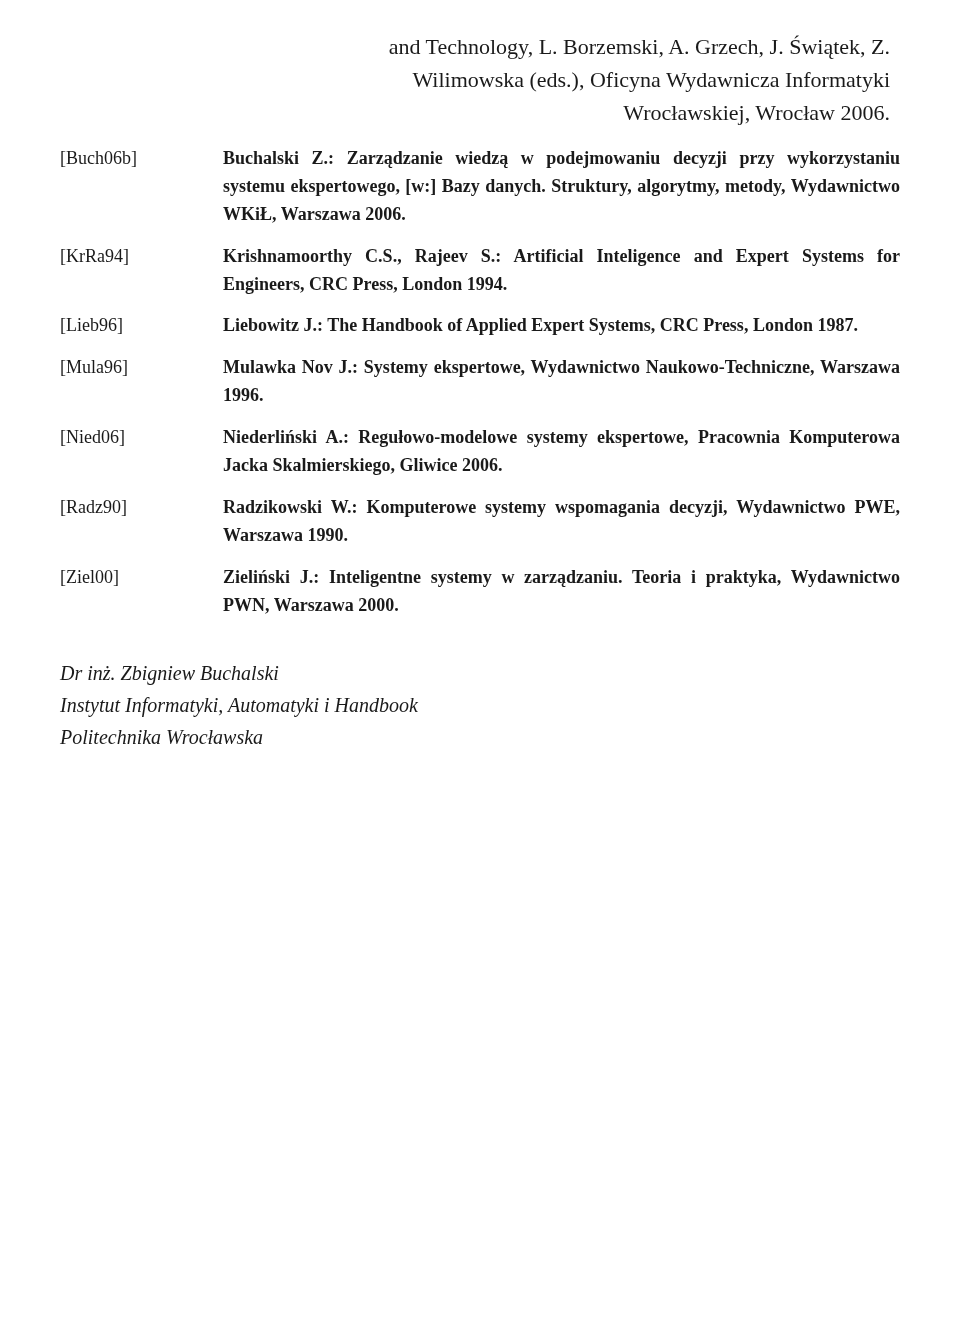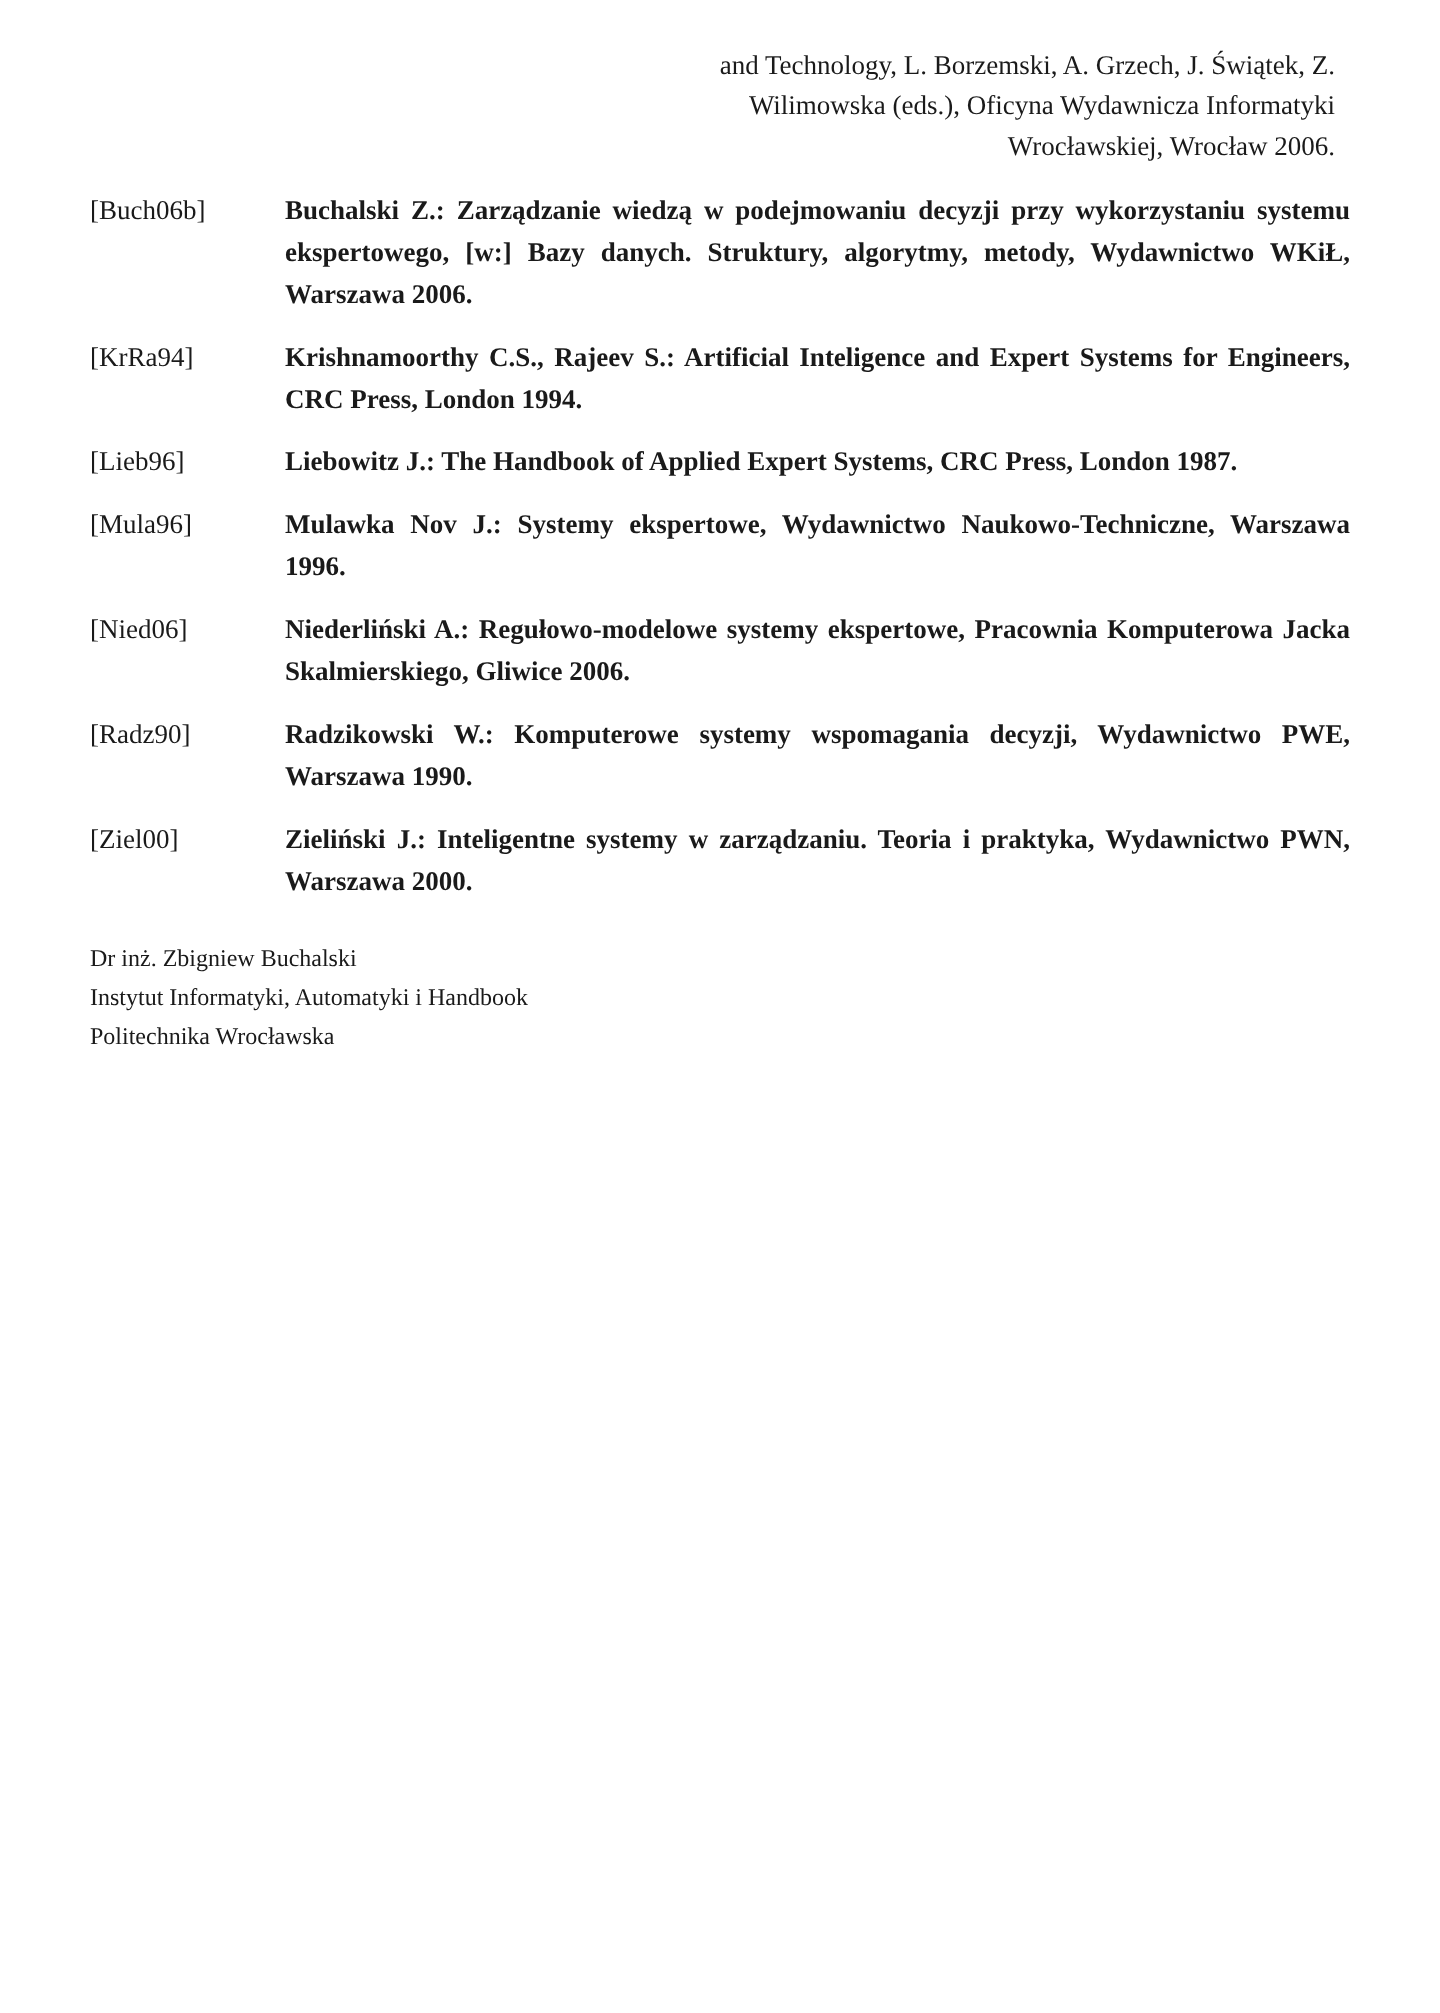--- a/index.html
+++ b/index.html
@@ -22,52 +22,54 @@
       width: 100%;
     }
 
     .references-section {
       width: 100%;
     }
 
     .ref-intro-line {
       text-align: right;
       margin-bottom: 16px;
-      font-size: 18px;
+      font-size: 22px;
       line-height: 1.5;
       padding-right: 10px;
     }
 
     .ref-entry {
       display: flex;
       flex-direction: row;
       margin-bottom: 14px;
       line-height: 1.55;
+      gap: 33px;
     }
 
     .ref-key {
       min-width: 130px;
       max-width: 130px;
       font-size: 18px;
       padding-right: 10px;
       flex-shrink: 0;
     }
 
     .ref-text {
       flex: 1;
       font-size: 18px;
       text-align: justify;
       hyphens: auto;
       font-weight: bold;
     }
 
     .author-section {
-      margin-top: 26px;
-      font-size: 16px;
+      margin-top: 38px;
+      font-size: 20px;
       line-height: 1.6;
+      font-style: italic;
     }
 
     .author-section p {
       margin: 0;
     }
   </style>
 </head>
 <body>
 
 <div class="page-content">

